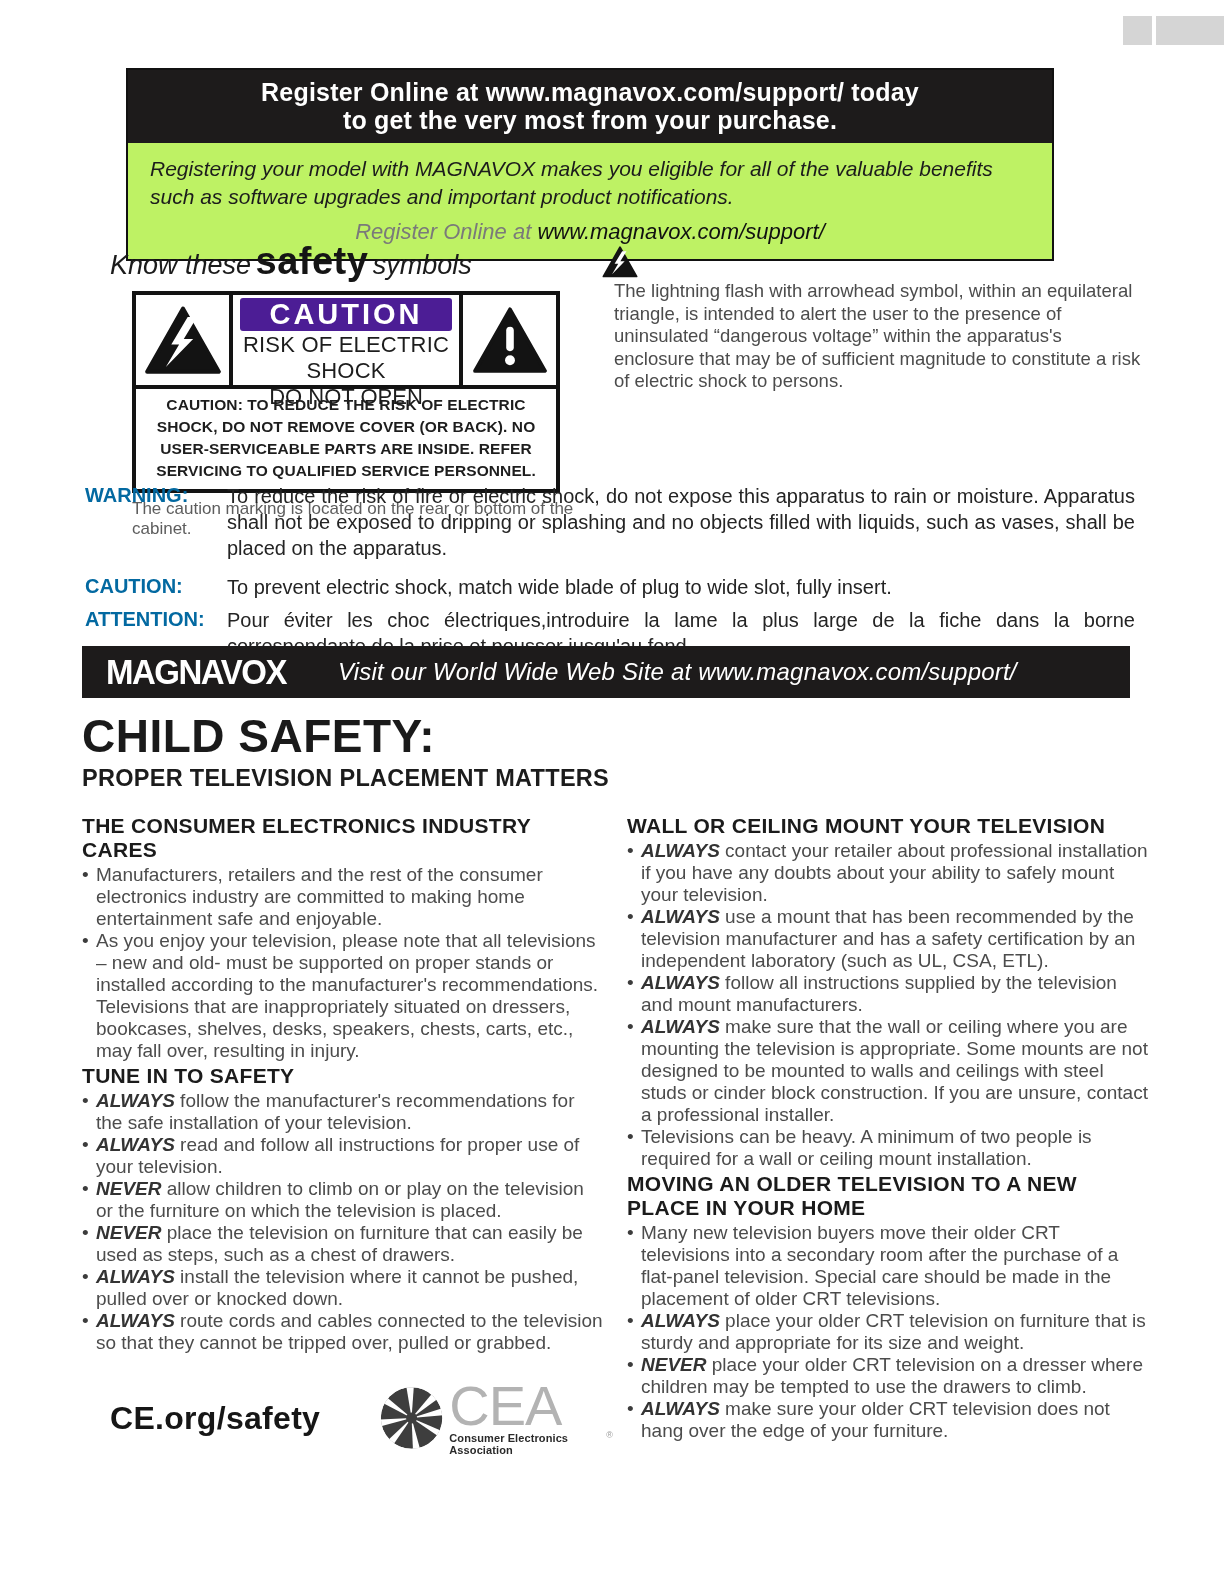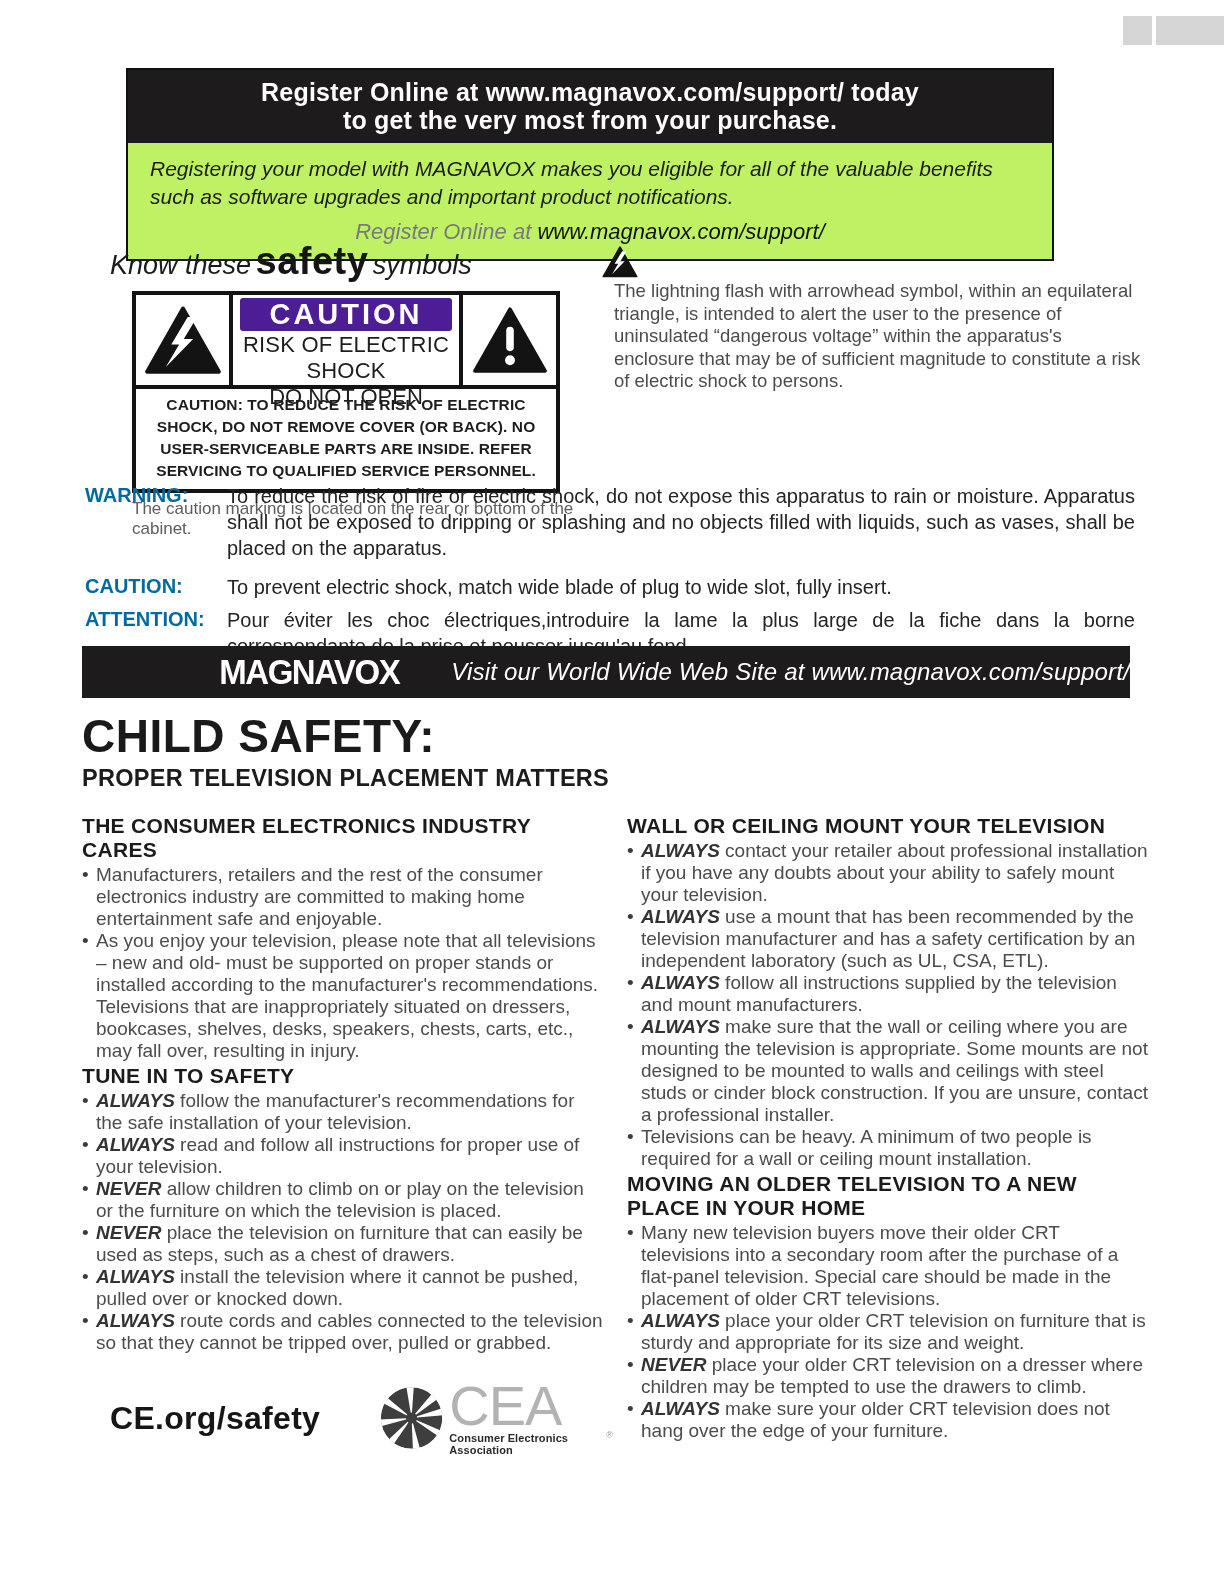--- a/index.html
+++ b/index.html
@@ -51,21 +51,21 @@
   .sym-txt.just { text-align:justify; }
 
   
   .notices { position:absolute; left:85px; top:483px; width:1050px; }
   .notice { display:flex; margin-bottom:13px; }
   .notice-label { flex:0 0 142px; font-weight:bold; font-size:20px; color:#0369a1; line-height:24px; }
   .notice-text { flex:1; font-size:20px; line-height:26px; color:#242424; text-align:justify; }
   .notice.tight { margin-bottom:7px; }
 
   
-  .mag-banner { position:absolute; left:82px; top:646px; width:1048px; height:52px; background:#1d1b1b; color:#fff; display:flex; align-items:center;justify-content:flex-end; }
+  .mag-banner { position:absolute; left:82px; top:646px; width:1048px; height:52px; background:#1d1b1b; color:#fff; display:flex; align-items:center; }
   .mag-logo { font-weight:800; font-size:33px; letter-spacing:-1.5px; margin-left:24px; transform:scaleY(1.08); }
   .mag-text { font-style:italic; font-size:24px; margin-left:52px; letter-spacing:.2px; }
 
   
   .child { position:absolute; left:82px; top:712px; width:1066px; }
   .cs-title { font-weight:800; font-size:46px; line-height:48px; color:#1a1a1a; letter-spacing:.5px; }
   .cs-sub { font-weight:bold; font-size:23.5px; line-height:28px; color:#1c1c1c; margin-top:4px; letter-spacing:.3px; }
   .cols { display:flex; gap:24px; margin-top:20px; }
   .col { flex:1; }
   .sec-head { font-weight:bold; font-size:21px; line-height:24px; color:#1b1b1b; letter-spacing:.3px; margin-top:2px; }

